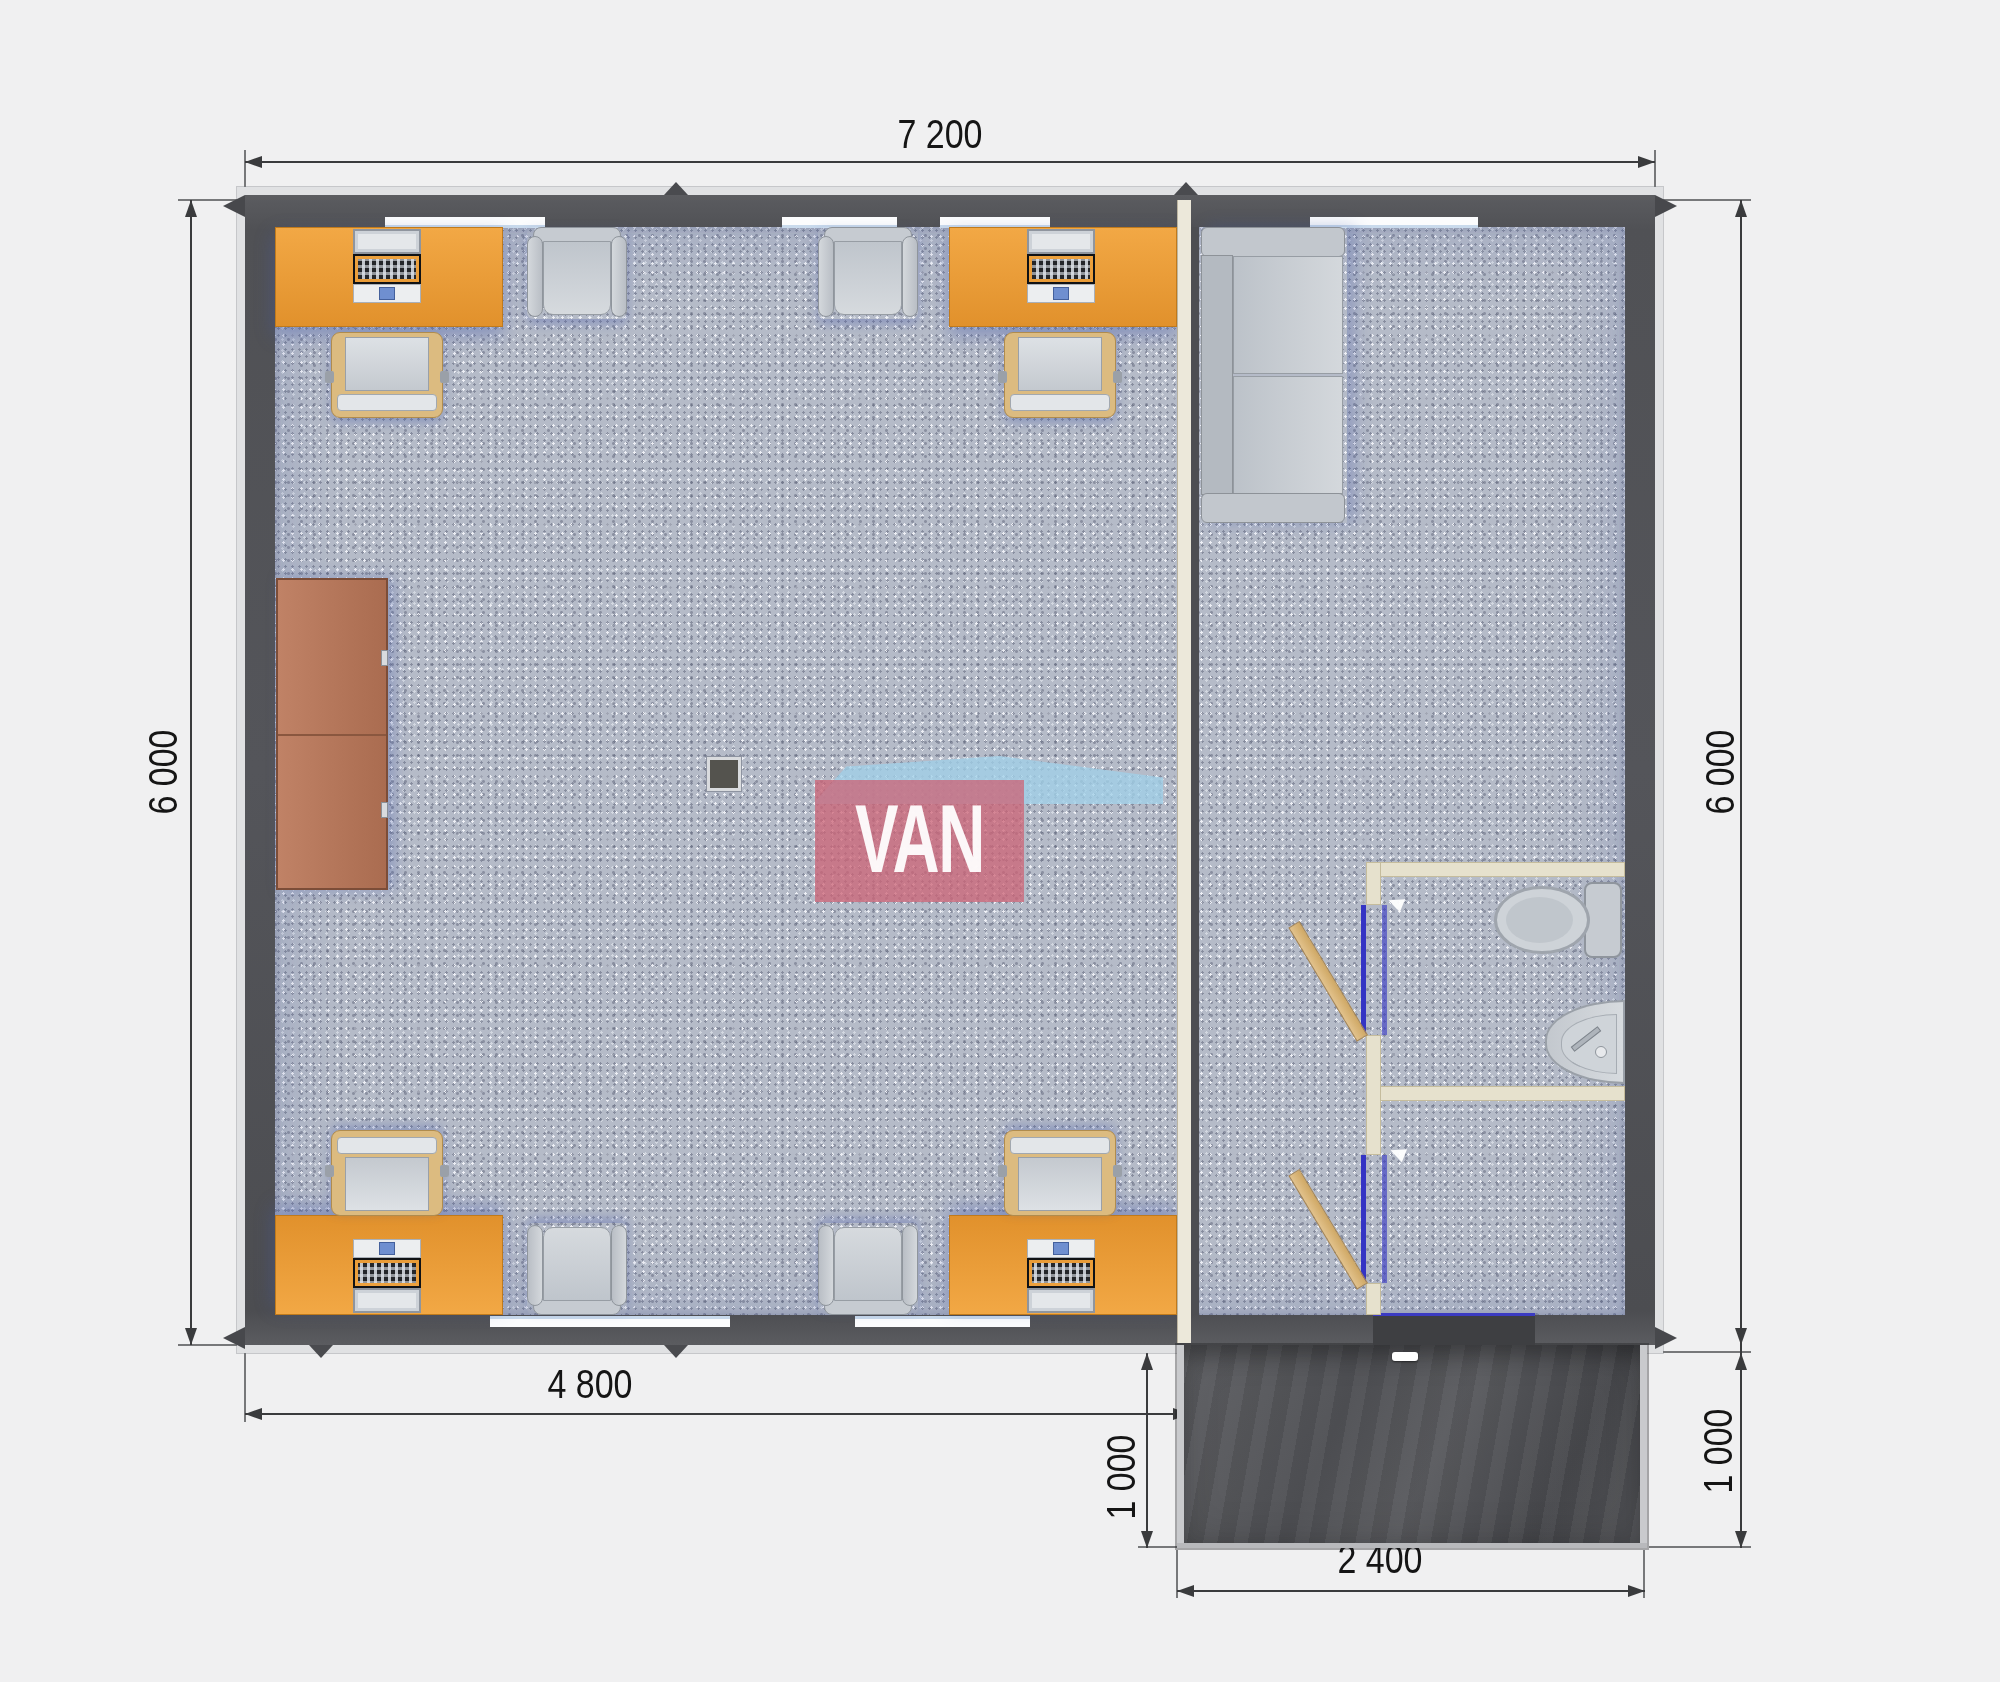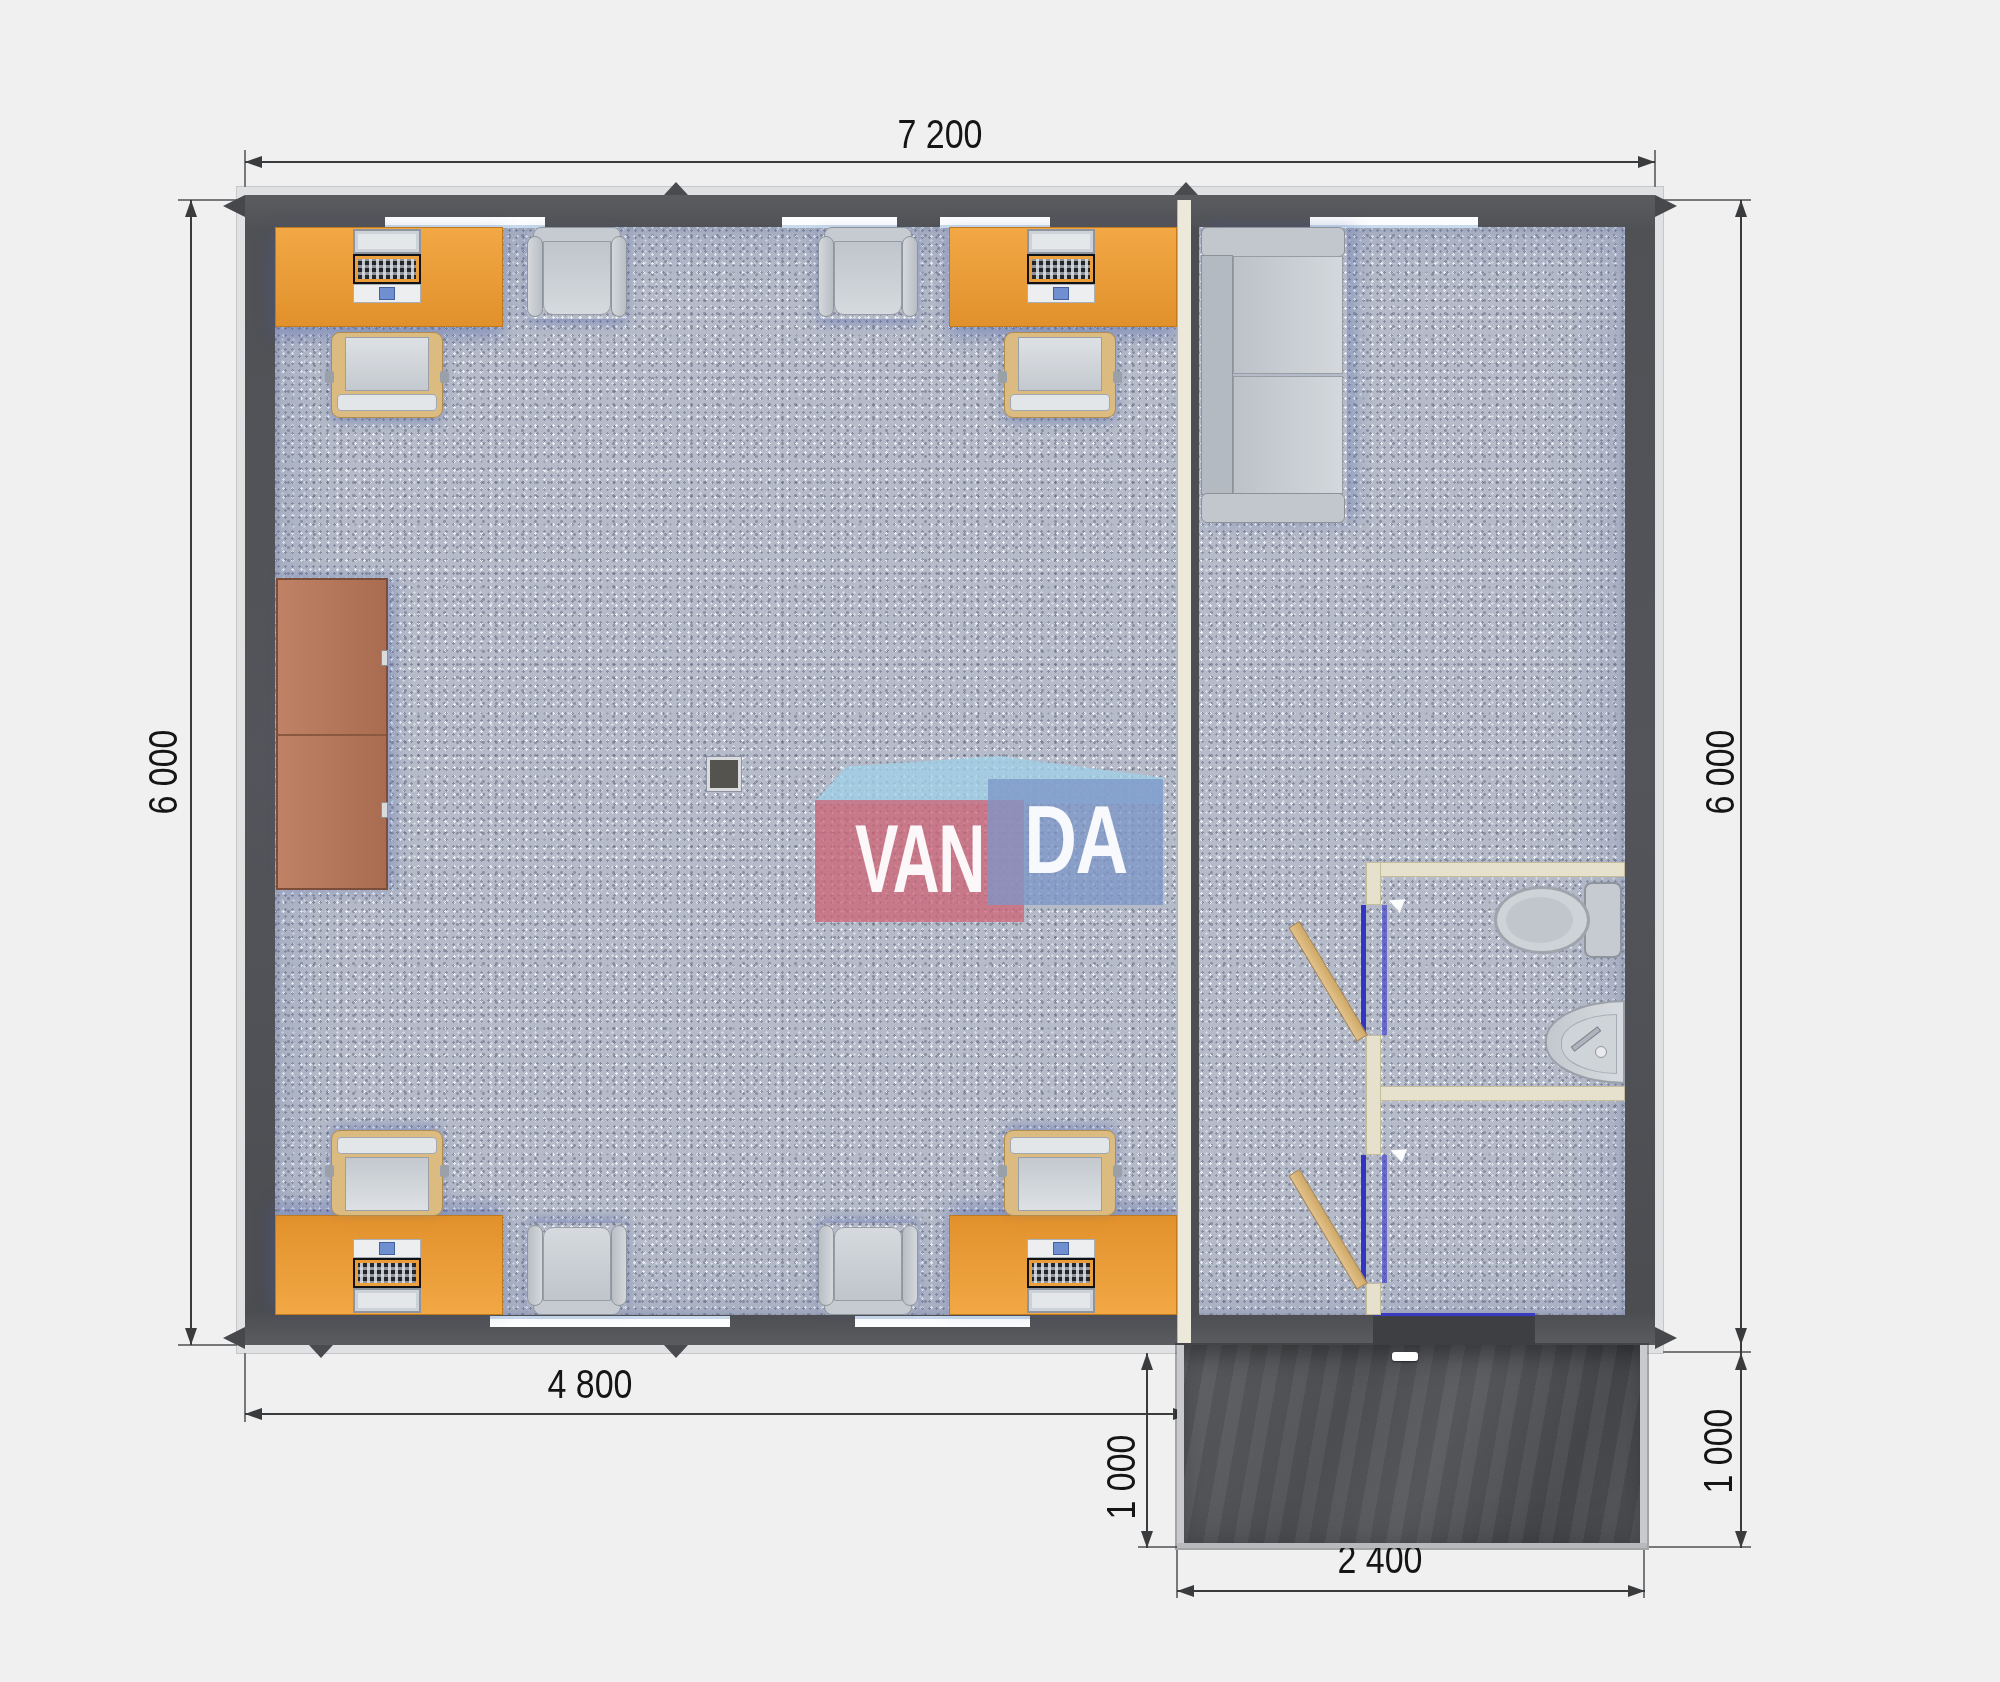--- a/index.html
+++ b/index.html
@@ -160,21 +160,21 @@
   .tri-d { border-left:6px solid transparent; border-right:6px solid transparent; border-top:17px solid #3a3b3d; }
   .dim-text { position:absolute; width:200px; height:44px; line-height:44px;
     font-size:40px; color:#151515; text-align:center; white-space:nowrap; z-index:2; }
   .dim-text.h { transform:scaleX(.85); }
   .dim-text.v { transform:rotate(-90deg) scaleX(.85); }
 
   
   .wm { position:absolute; z-index:6; }
   .wm-bevel { left:815px; top:756px; width:348px; height:48px; background:rgba(160,208,232,.78);
     clip-path:polygon(0% 95%, 9% 22%, 53% 0%, 100% 45%, 100% 100%, 0% 100%); }
-  .wm-red { left:815px; top:800px; width:209px; height:122px; background:rgba(205,100,118,.76);text-decoration:underline; }
+  .wm-red { left:815px; top:780px; width:209px; height:122px; background:rgba(205,100,118,.76);text-decoration:underline; }
   .wm-blue { left:988px; top:779px; width:175px; height:126px; background:rgba(125,150,200,.76); }
   .wm-text { position:absolute; width:100%; text-align:center; font-weight:bold;
     color:rgba(255,255,255,.94); font-size:96px; transform:scaleX(.68); letter-spacing:-2px; }
   .wm-red .wm-text { line-height:118px; }
   .wm-blue .wm-text { line-height:122px; transform:scaleX(.76); }
 </style>
 </head>
 <body>
 
 <div class="canvas">
@@ -375,17 +375,14 @@
   <div class="entry-door"></div>
   <div class="porch"></div>
   <div class="porch-rail" style="left:1177px"></div>
   <div class="porch-rail" style="left:1640px"></div>
   <div class="door-handle"></div>
 
   <div class="wm wm-bevel"></div>
   <div class="wm wm-red">
     <div class="wm-text">VAN</div>
   </div>
-  <div class="wm wm-blue">
-    <div class="wm-text">DA</div>
-  </div>
 
 </div>
 
 </body></html>

